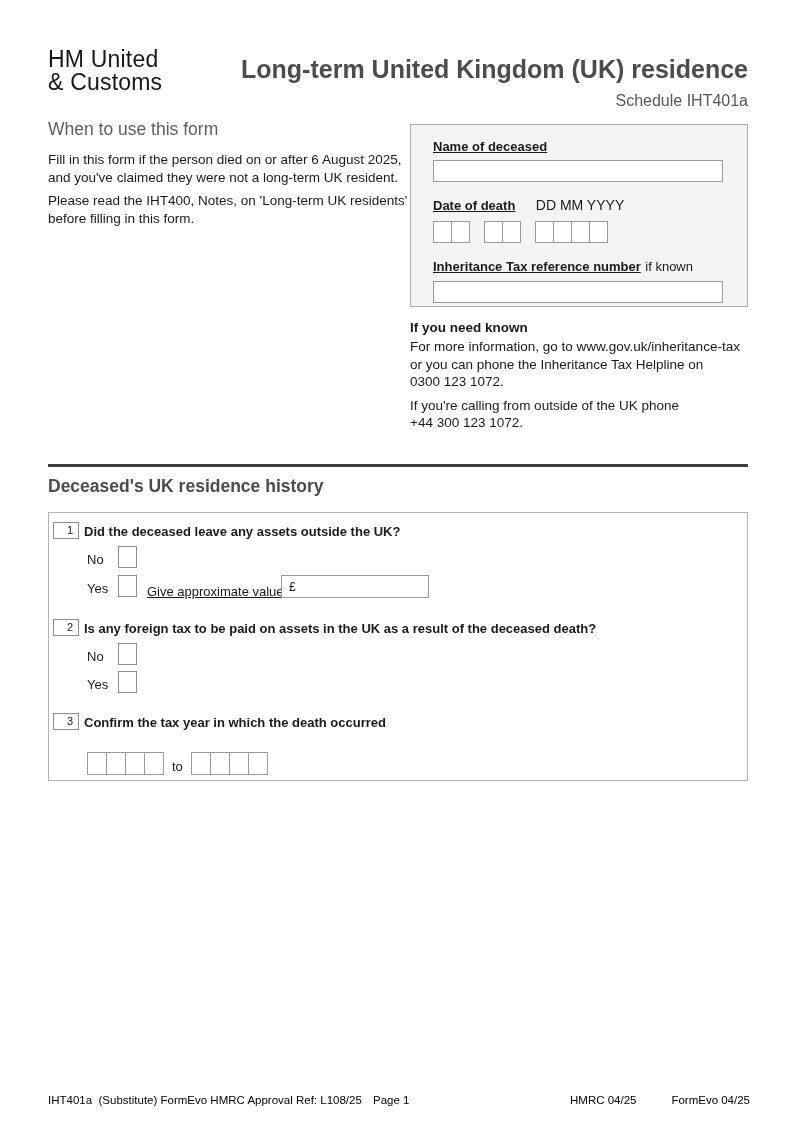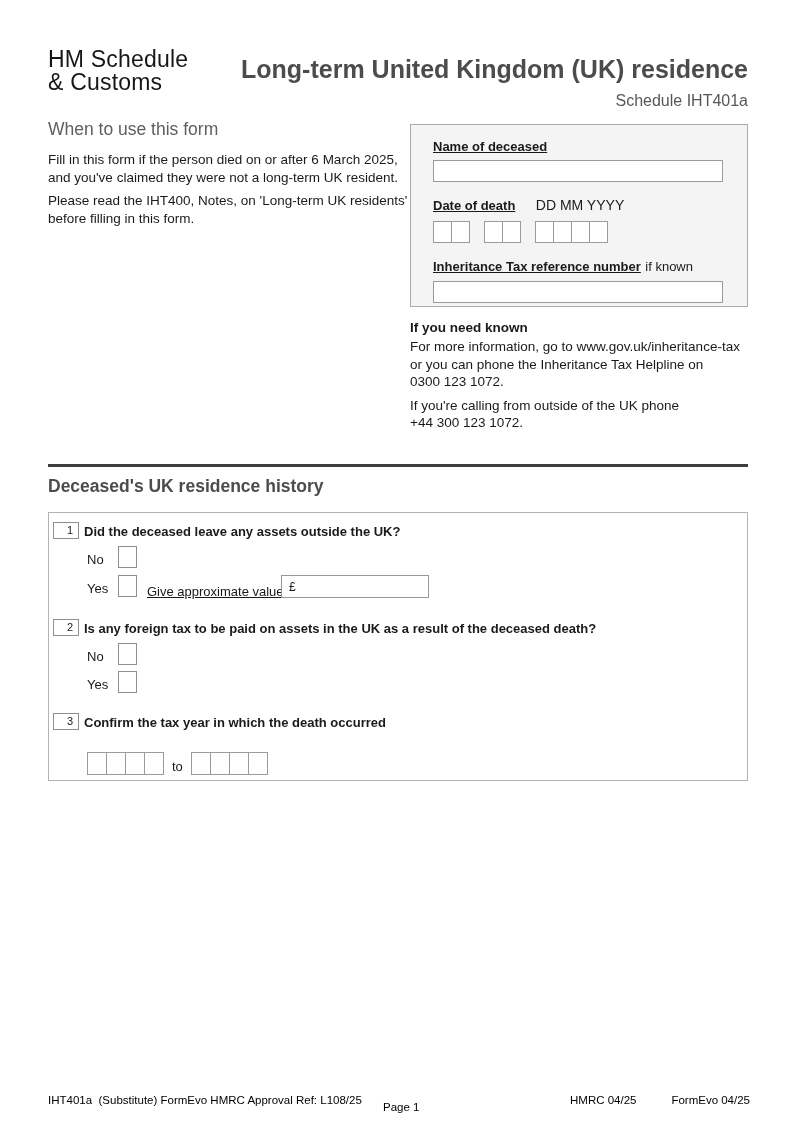--- a/index.html
+++ b/index.html
@@ -87,39 +87,39 @@
 
   .yyyyrow { position: absolute; left: 38px; top: 237px; display: flex; font-size: 15px; align-items: center; }
   .yyyy1 { width: 107px; }
   .taxcellrow { position: absolute; left: 38px; top: 239px; display: flex; align-items: flex-start; }
   .qbox .cell { width: 20px; height: 23px; }
   .tolabel { font-size: 13px; margin: 0 8px; align-self: flex-end; padding-bottom: 1px; }
 
   
   .footer-item { position: absolute; top: 1094px; font-size: 11.5px; color: #000; white-space: pre; }
   .f-left { left: 48px; }
-  .f-page { left: 383px; margin-top: 7px; }
+  .f-page { left: 373px; }
   .f-hmrc { left: 570px; }
   .f-formevo { right: 50px; }
 </style>
 </head>
 <body>
 
 <div class="logo">
-  <div>HM Schedule</div>
+  <div>HM United</div>
   <div>&amp; Customs</div>
 </div>
 <div class="titleblock">
   <h1 class="title">Long-term United Kingdom (UK) residence</h1>
   <div class="subtitle">Schedule IHT401a</div>
 </div>
 
 <div class="whenblock">
   <h2 class="when-heading">When to use this form</h2>
-  <div class="bodyline">Fill in this form if the person died on or after 6 March 2025,</div>
+  <div class="bodyline">Fill in this form if the person died on or after 6 August 2025,</div>
   <div class="bodyline">and you've claimed they were not a long-term UK resident.</div>
   <div class="bodyline para-gap">Please read the IHT400, Notes, on 'Long-term UK residents'</div>
   <div class="bodyline">before filling in this form.</div>
 </div>
 
 <div class="dbox">
   <div class="flabel">Name of deceased</div>
   <div class="tinput"></div>
 
   <div class="dodrow">

